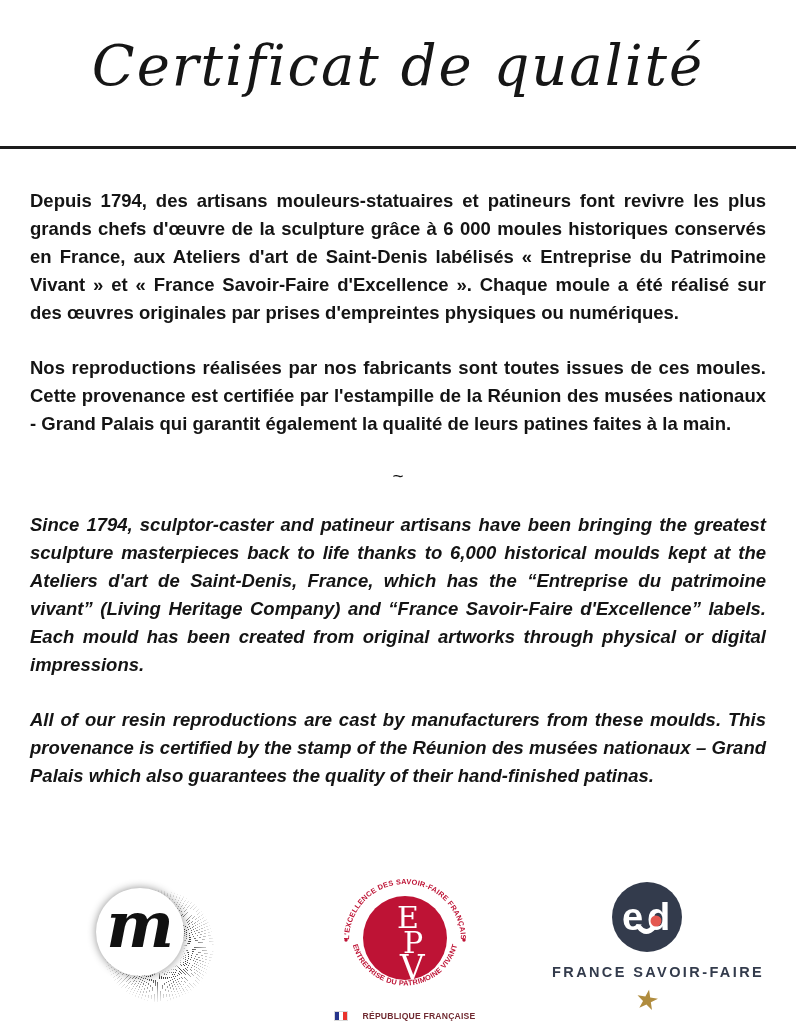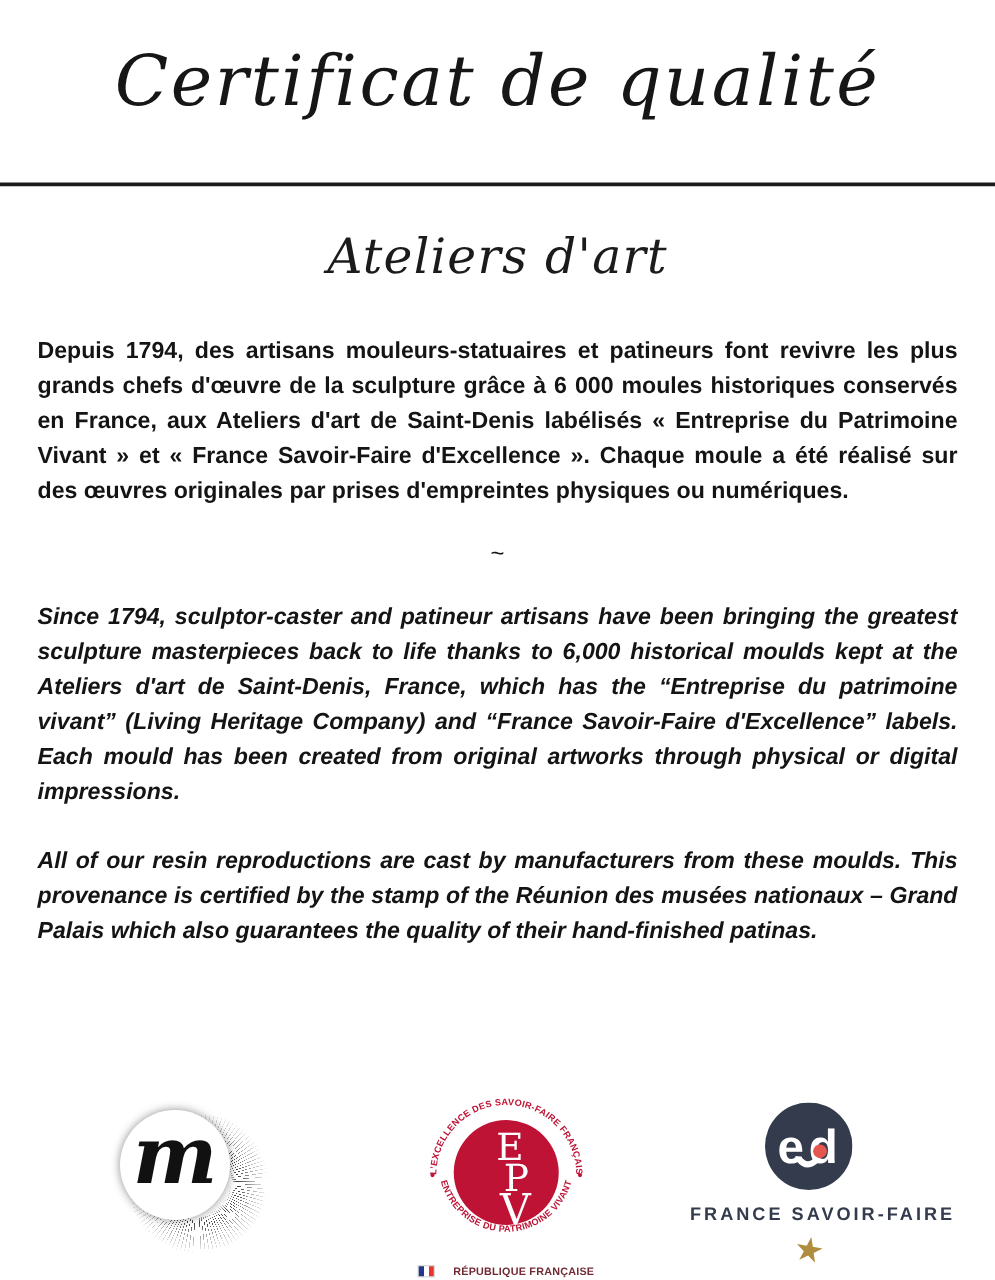--- a/index.html
+++ b/index.html
@@ -115,24 +115,24 @@
 </style>
 </head>
 <body>
 
 <div class="page">
 
   <div class="title">Certificat de qualité</div>
 
   <hr class="rule">
 
-  <div class="subtitle first">Ateliers d'art</div>
 
   <div class="content">
     <p class="para fr">Depuis 1794, des artisans mouleurs-statuaires et patineurs font revivre les plus grands chefs d'œuvre de la sculpture grâce à 6 000 moules historiques conservés en France, aux Ateliers d'art de Saint-Denis labélisés « Entreprise du Patrimoine Vivant » et « France Savoir-Faire d'Excellence ». Chaque moule a été réalisé sur des œuvres originales par prises d'empreintes physiques ou numériques.</p>
+    <p class="para fr">Nos reproductions réalisées par nos fabricants sont toutes issues de ces moules. Cette provenance est certifiée par l'estampille de la Réunion des musées nationaux - Grand Palais qui garantit également la qualité de leurs patines faites à la main.</p>
     <p class="tilde">~</p>
     <p class="para en">Since 1794, sculptor-caster and patineur artisans have been bringing the greatest sculpture masterpieces back to life thanks to 6,000 historical moulds kept at the Ateliers d'art de Saint-Denis, France, which has the “Entreprise du patrimoine vivant” (Living Heritage Company) and “France Savoir-Faire d'Excellence” labels. Each mould has been created from original artworks through physical or digital impressions.</p>
     <p class="para en">All of our resin reproductions are cast by manufacturers from these moulds. This provenance is certified by the stamp of the Réunion des musées nationaux – Grand Palais which also guarantees the quality of their hand-finished patinas.</p>
   </div>
 
   <div class="footer">
 
     <div class="rmn">
       <div class="rmn-burst"></div>
       <div class="rmn-circle">

